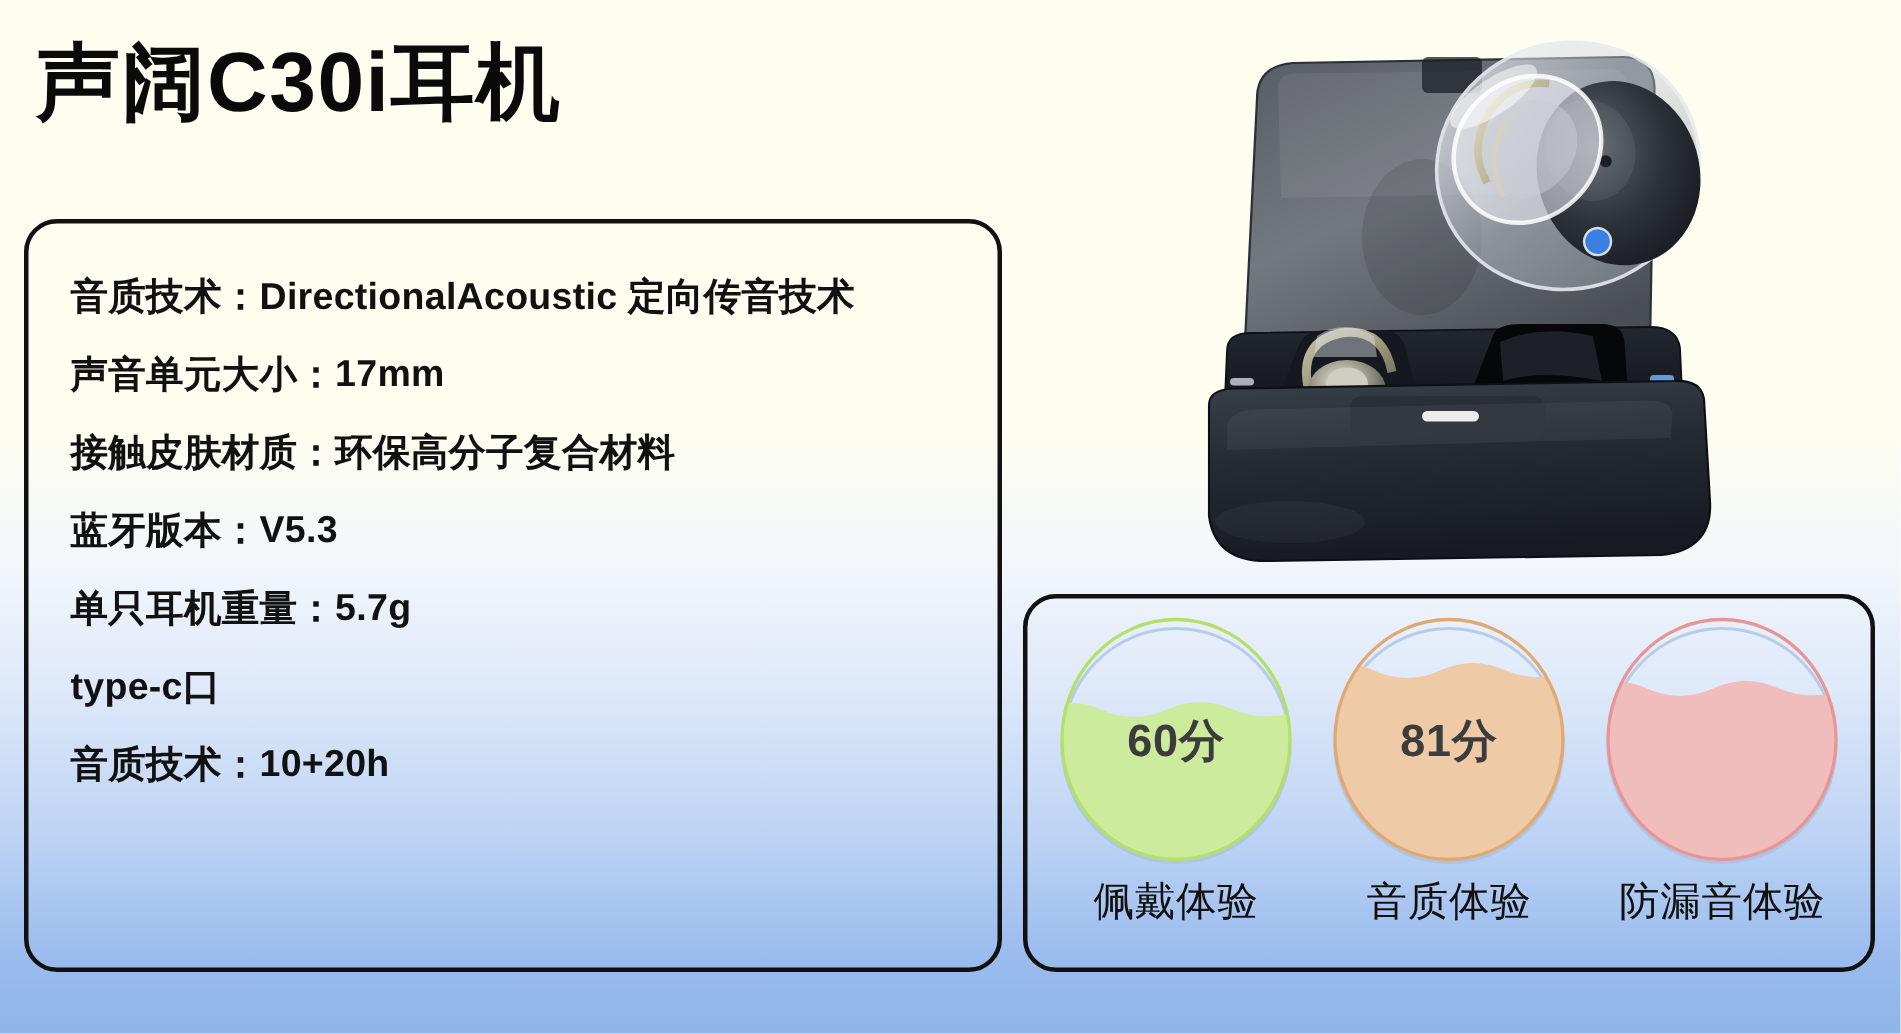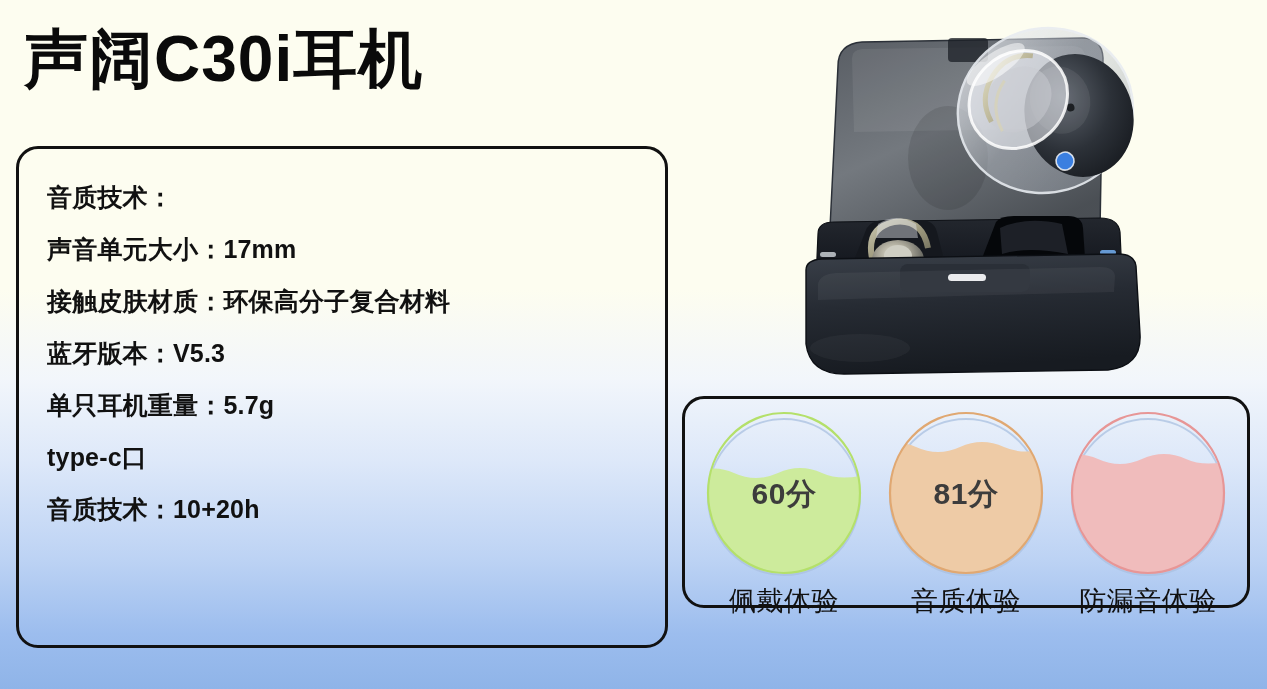--- a/index.html
+++ b/index.html
@@ -8,21 +8,21 @@
     font-family:"Liberation Sans","DejaVu Sans",sans-serif;
     background:linear-gradient(180deg,
       #fdfdf0 0%, #fdfdf0 42%, #f2f6fb 55%,
       #dde8f9 67%, #bdd3f4 81%, #9cbdee 92%, #8fb4e8 100%);
     position:relative;
   }
 
   
   #title{
     position:absolute; left:24px; top:24px;
-    font-size:64px; font-weight:bold; color:#0a0a0a;
+    font-size:56px; font-weight:bold; color:#0a0a0a;
     letter-spacing:1px; line-height:1.1;
     white-space:nowrap;
   }
 
   
   #spec-box{
     position:absolute; left:16px; top:146px;
     width:652px; height:502px;
     border:3.5px solid #111; border-radius:22px;
     padding:22px 4px 0 28px;
@@ -38,21 +38,21 @@
   
   #product{
     position:absolute; left:800px; top:8px;
     width:460px; height:380px;
   }
   #product svg{ display:block; width:100%; height:100%; }
 
   
   #score-panel{
     position:absolute; left:682px; top:396px;
-    width:568px; height:212px;
+    width:568px; height:252px;
     border:3.5px solid #111; border-radius:22px;
     display:flex; align-items:flex-start; justify-content:space-around;
     padding:10px 8px 0 8px;
   }
   .score-item{
     width:172px; display:flex; flex-direction:column; align-items:center;
   }
   .circle-wrap{
     position:relative; width:168px; height:172px;
   }
@@ -69,20 +69,21 @@
   }
 </style>
 </head>
 <body>
 
 <div id="title">声阔C30i耳机</div>
 
 <div id="spec-box">
   <div class="spec-row">
     <span class="spec-label">音质技术：</span>
+    <span class="spec-value">DirectionalAcoustic 定向传音技术</span>
   </div>
   <div class="spec-row">
     <span class="spec-label">声音单元大小：</span>
     <span class="spec-value">17mm</span>
   </div>
   <div class="spec-row">
     <span class="spec-label">接触皮肤材质：</span>
     <span class="spec-value">环保高分子复合材料</span>
   </div>
   <div class="spec-row">

